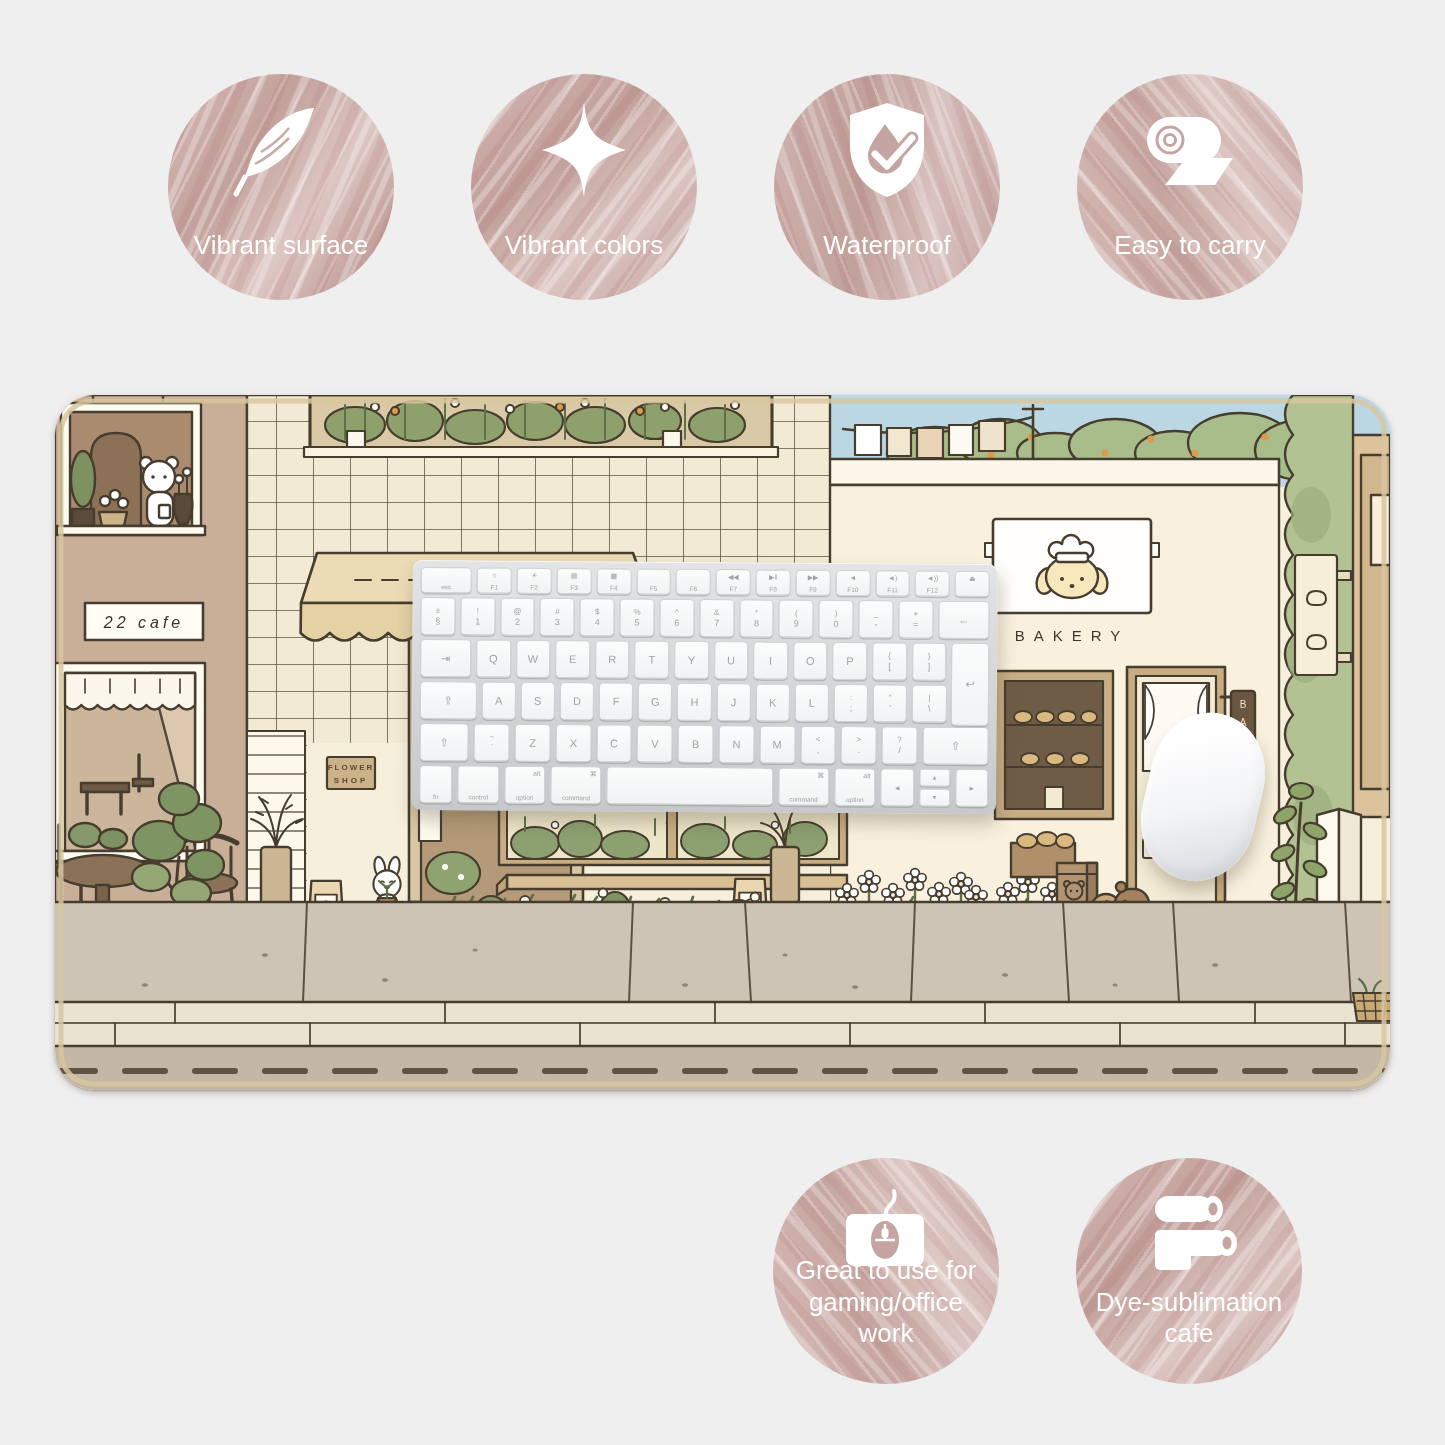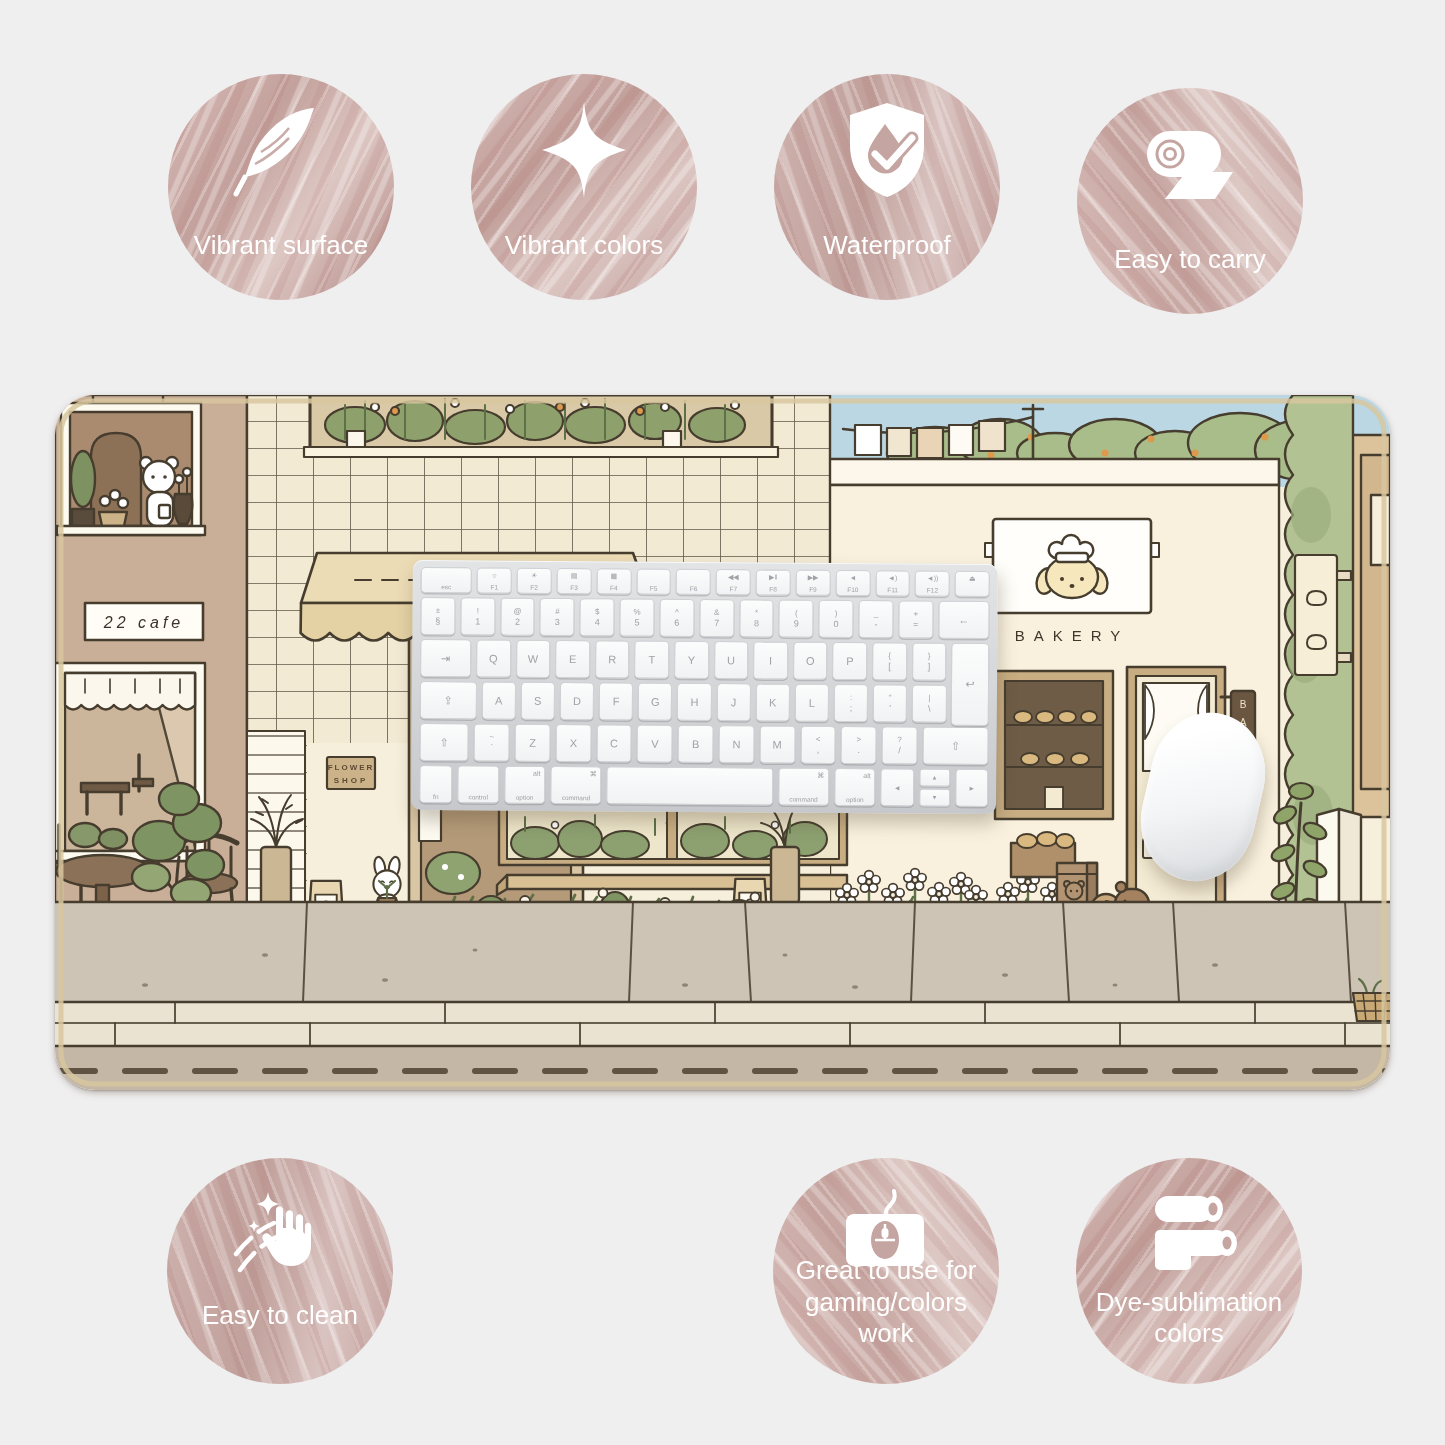--- a/index.html
+++ b/index.html
@@ -96,21 +96,21 @@
 
   <div class="badge tex-c" style="left:471px;top:74px">
     <div class="badge-icon">
       <svg width="100" height="100" viewBox="0 0 100 100">
         <path d="M50 2 C53 32 60 40 92 50 C60 60 53 68 50 98 C47 68 40 60 8 50 C40 40 47 32 50 2 Z" fill="#fff"></path>
       </svg>
     </div>
     <div class="badge-label">Vibrant colors</div>
   </div>
 
-  <div class="badge tex-d" style="left:1077px;top:88px">
+  <div class="badge tex-d" style="left:1077px;top:74px">
     <div class="badge-icon">
       <svg width="100" height="100" viewBox="0 0 100 100">
         <path d="M46 58 L93 58 L75 85 L25 85 Z" fill="#fff"></path>
         <path d="M30 17 H58 A23 23 0 0 1 58 63 H30 Z" fill="#fff"></path>
         <circle cx="30" cy="40" r="23" fill="#fff"></circle>
         <circle cx="30" cy="40" r="13" fill="none" stroke="#c4a5a1" stroke-width="3"></circle>
         <circle cx="30" cy="40" r="5.5" fill="none" stroke="#c4a5a1" stroke-width="3"></circle>
       </svg>
     </div>
     <div class="badge-label">Easy to carry</div>
@@ -891,54 +891,43 @@
           </div>
           <div class="key arrow" style="flex-grow: 0.95;">
             <span class="km">►</span>
           </div>
         </div>
       </div>
   </div>
 
   <div class="mouse"></div>
 
-  <div class="badge tex-b" style="left:167px;top:1158px">
-    <div class="badge-icon">
-      <svg width="100" height="100" viewBox="0 0 100 100">
-        <path d="M6 70 C18 55 30 45 44 39 M10 86 C24 66 40 54 58 48" stroke="#fff" stroke-width="4.5" fill="none" stroke-linecap="round" stroke-dasharray="22 10"></path>
-        <path d="M38 8 C39.5 16 42 18.5 50 20 C42 21.5 39.5 24 38 32 C36.5 24 34 21.5 26 20 C34 18.5 36.5 16 38 8 Z" fill="#fff"></path>
-        <path d="M24 36 C24.8 40 26 41.2 30 42 C26 42.8 24.8 44 24 48 C23.2 44 22 42.8 18 42 C22 41.2 23.2 40 24 36 Z" fill="#fff"></path>
-        <path d="M46 26 C46 21 53 21 53 26 L53 44 L56 44 L56 30 C56 25 63 25 63 30 L63 44 L66 46 L66 34 C66 29 73 29 73 34 L73 48 L75 50 L75 42 C75 37.5 81 37.5 81 42 L81 62 C81 75 72 82 61 82 C51 82 45 77 40 68 L33 56 C30.5 51 36 47 40 51 L46 57 Z" fill="#fff"></path>
-      </svg>
-    </div>
-    <div class="badge-label single-lo">Easy to clean</div>
-  </div>
 
 
   <div class="badge tex-d" style="left:773px;top:1158px">
     <div class="badge-icon">
       <svg width="100" height="100" viewBox="0 0 100 100">
         <path d="M50 34 C47 20 62 22 58 7" stroke="#fff" stroke-width="4" fill="none" stroke-linecap="round"></path>
         <rect x="10" y="30" width="78" height="52" rx="8" fill="#fff"></rect>
         <ellipse cx="49" cy="56" rx="14" ry="19" fill="#c4a5a1"></ellipse>
         <path d="M49 40 V56 M39 56 H59" stroke="#fff" stroke-width="2.5" fill="none"></path>
         <rect x="45.5" y="44" width="7" height="10" rx="3.5" fill="#fff"></rect>
       </svg>
     </div>
-    <div class="badge-label two">Great to use for gaming/colors work</div>
+    <div class="badge-label two">Great to use for gaming/office work</div>
   </div>
 
   <div class="badge tex-c" style="left:1076px;top:1158px">
     <div class="badge-icon">
       <svg width="100" height="100" viewBox="0 0 100 100">
         <rect x="16" y="12" width="58" height="26" rx="13" fill="#fff"></rect>
         <ellipse cx="74" cy="25" rx="10" ry="13" fill="#fff"></ellipse>
         <ellipse cx="74" cy="25" rx="4.5" ry="6.5" fill="#c4a5a1"></ellipse>
         <rect x="16" y="46" width="36" height="40" rx="5" fill="#fff"></rect>
         <rect x="36" y="46" width="54" height="26" rx="13" fill="#fff"></rect>
         <ellipse cx="88" cy="59" rx="10" ry="13" fill="#fff"></ellipse>
         <ellipse cx="88" cy="59" rx="4.5" ry="6.5" fill="#c4a5a1"></ellipse>
       </svg>
     </div>
-    <div class="badge-label two">Dye-sublimation colors</div>
+    <div class="badge-label two">Dye-sublimation cafe</div>
   </div>
 
 </div>
 
 </body></html>

